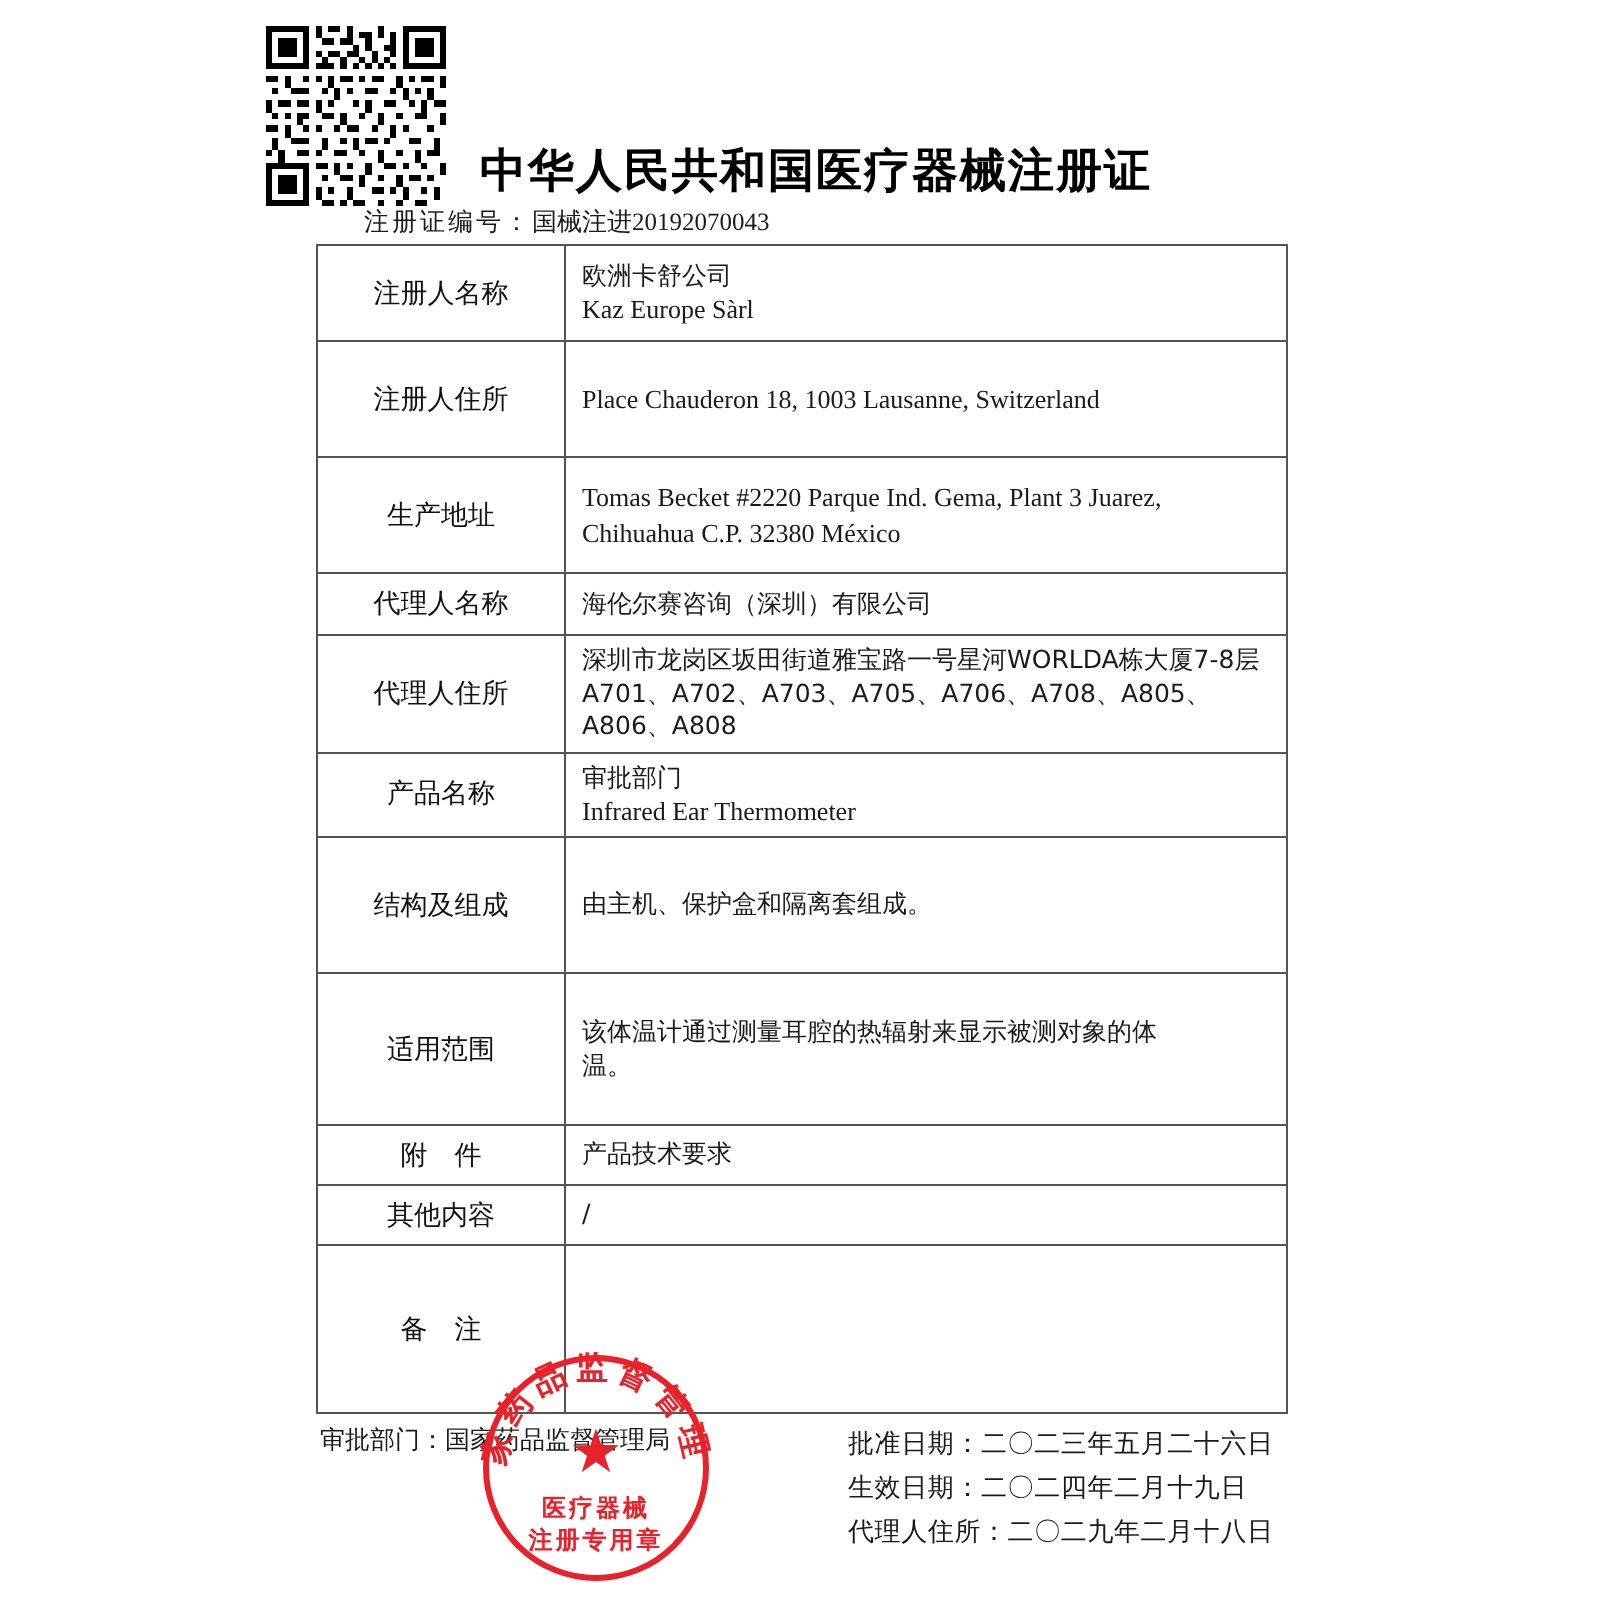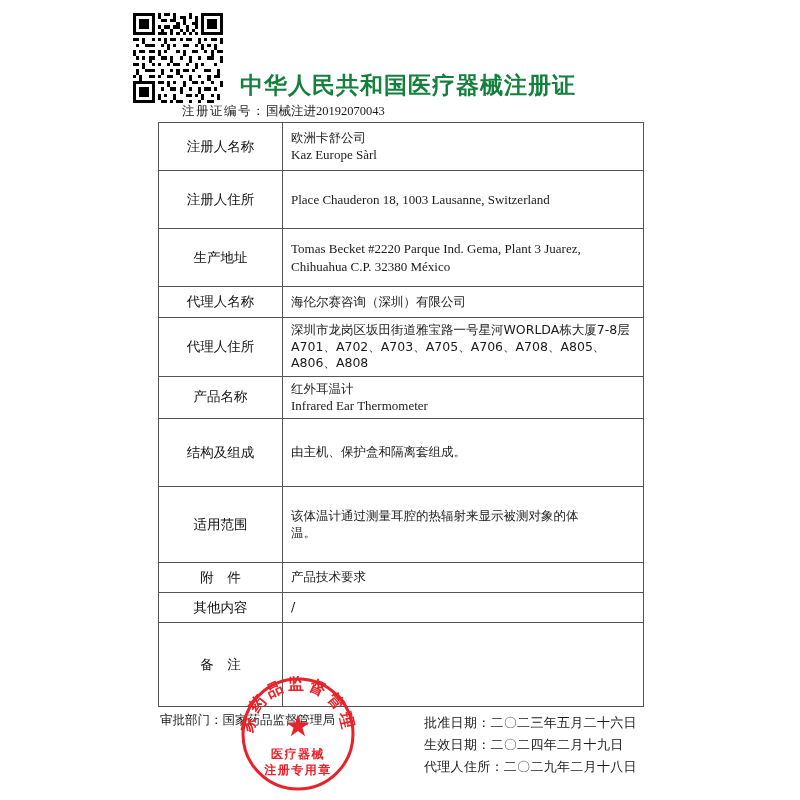--- a/index.html
+++ b/index.html
@@ -29,21 +29,21 @@
 
   
   #doc-title {
     position: absolute;
     left: 240px;
     top: 70px;
     width: 420px;
     font-size: 23px;
     font-weight: bold;
     letter-spacing: 1px;
-    color: #15803d;
+    color: #000000;
     white-space: nowrap;
     font-family: "DejaVu Serif", "Liberation Serif", serif;
   }
 
   
   #reg-number {
     position: absolute;
     left: 182px;
     top: 103px;
     font-size: 12.5px;
@@ -341,21 +341,21 @@
       <tr class="r-agentaddr">
         <td class="label">代理人住所</td>
         <td class="value">
           <div class="zh">深圳市龙岗区坂田街道雅宝路一号星河WORLDA栋大厦7-8层</div>
           <div class="zh">A701、A702、A703、A705、A706、A708、A805、A806、A808</div>
         </td>
       </tr>
       <tr class="r-prodname">
         <td class="label">产品名称</td>
         <td class="value">
-          <div class="zh">红外耳温计</div>
+          <div class="zh">审批部门</div>
           <div class="en">Infrared Ear Thermometer</div>
         </td>
       </tr>
       <tr class="r-struct">
         <td class="label">结构及组成</td>
         <td class="value">
           <div class="zh">由主机、保护盒和隔离套组成。</div>
         </td>
       </tr>
       <tr class="r-scope">

